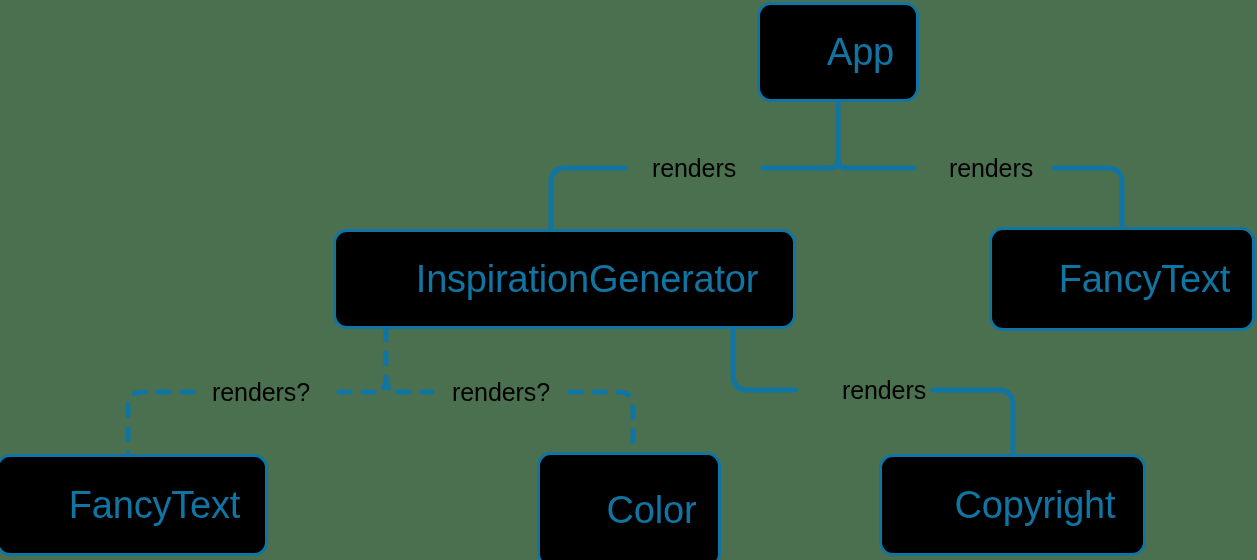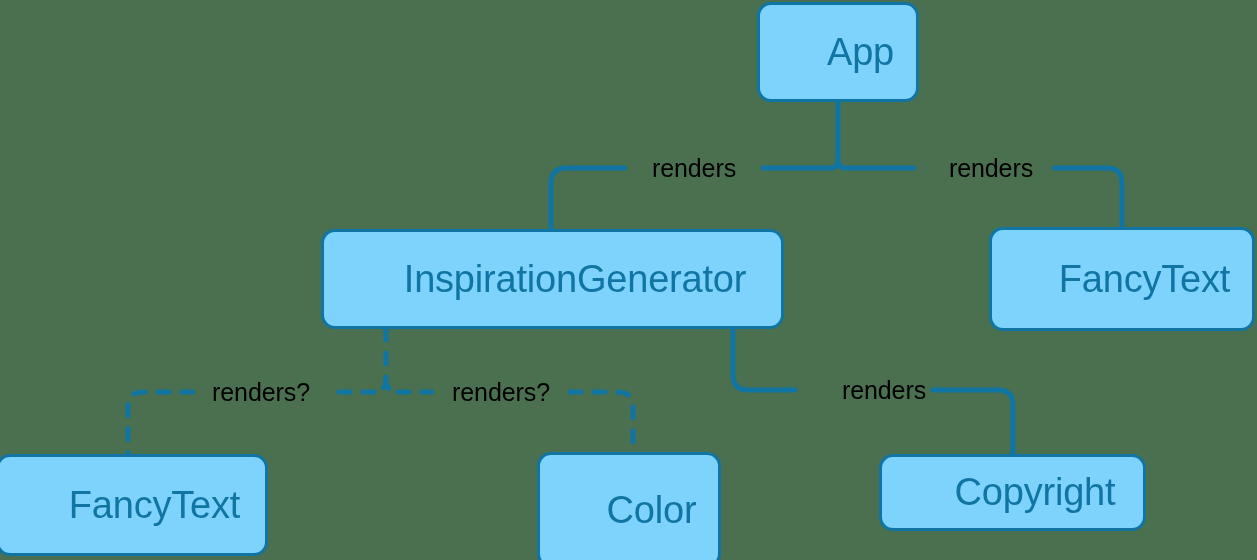--- a/index.html
+++ b/index.html
@@ -22,21 +22,21 @@
   #edge-layer {
     position: absolute;
     left: 0;
     top: 0;
     width: 1257px;
     height: 560px;
   }
   .node {
     position: absolute;
     box-sizing: border-box;
-    background: #7dd3fc;
+    background: #000000;
     border: 3px solid #1175a3;
     border-radius: 14px;
     display: flex;
     align-items: center;
     justify-content: center;
     color: #1175a3;
     font-family: "Liberation Sans", sans-serif;
     font-weight: 400;
     letter-spacing: -0.2px;
     z-index: 3;
@@ -53,25 +53,25 @@
     font-size: 25px;
     font-weight: 400;
     white-space: nowrap;
     transform: translate(-50%, -50%);
     z-index: 2;
     letter-spacing: -0.1px;
   }
 
   
   #node-app        { left: 757px;  top: 2px;   width: 162px; height: 100px; font-size: 38px; }
-  #node-inspgen    { left: 321px;  top: 229px; width: 463px; height: 100px; font-size: 38px; }
+  #node-inspgen    { left: 333px;  top: 229px; width: 463px; height: 100px; font-size: 38px; }
   #node-fancy-right{ left: 989px;  top: 227px; width: 266px; height: 104px; font-size: 38px; }
   #node-fancy-left { left: -4px;   top: 454px; width: 272px; height: 102px; font-size: 38px; }
   #node-color      { left: 537px;  top: 452px; width: 184px; height: 116px; font-size: 38px; }
-  #node-copyright  { left: 879px;  top: 454px; width: 267px; height: 77px; font-size: 38px; }
+  #node-copyright  { left: 879px;  top: 454px; width: 267px; height: 102px; font-size: 38px; }
 </style>
 </head>
 <body>
 
 <div id="diagram-root">
 
   <svg id="edge-layer" viewBox="0 0 1257 560" width="1257" height="560" fill="none" xmlns="http://www.w3.org/2000/svg">
 
     <path d="M 838 102 L 838 160 Q 838 168 846 168" stroke="#1175a3" stroke-width="5" fill="none" stroke-linecap="round"></path>
     <path d="M 838 160 Q 838 168 830 168" stroke="#1175a3" stroke-width="5" fill="none" stroke-linecap="round"></path>

